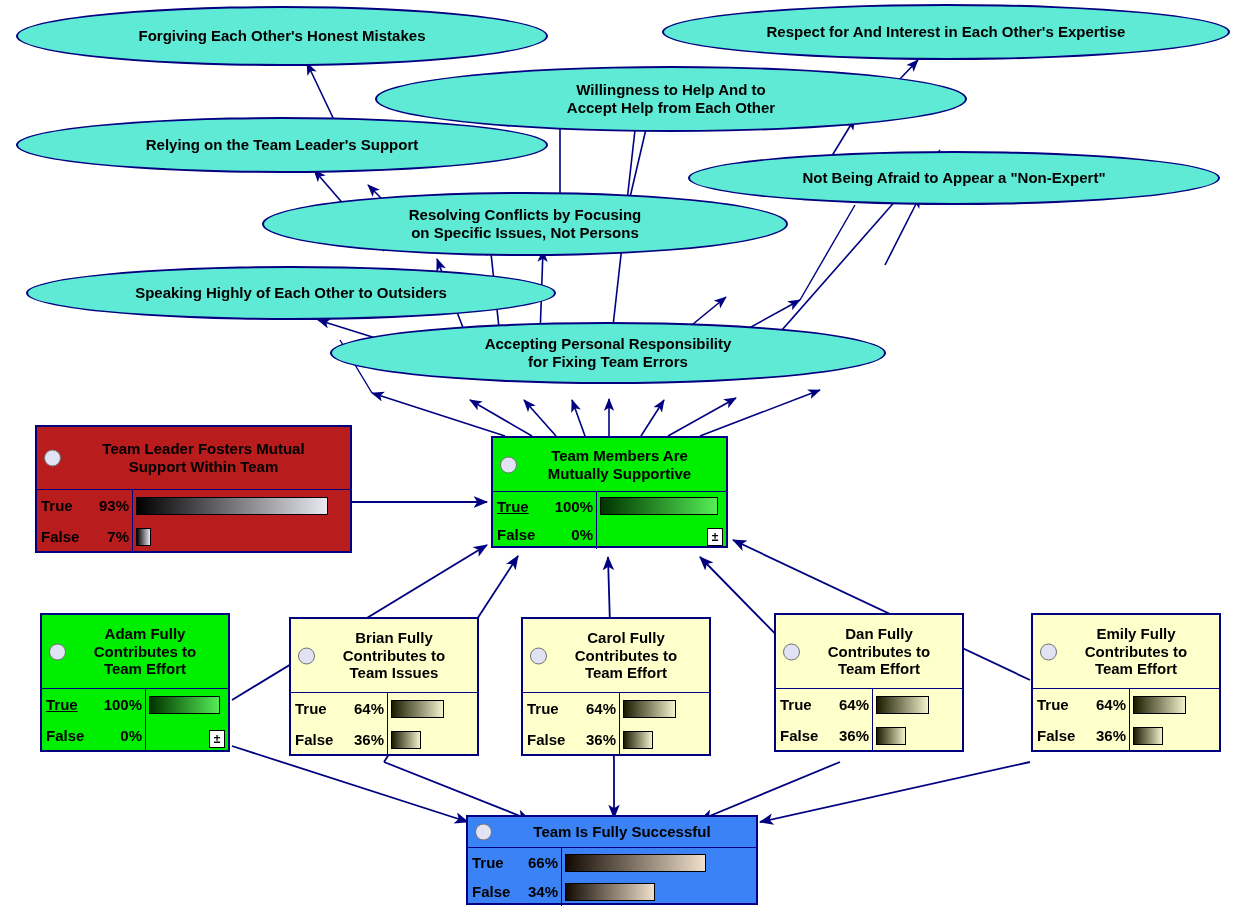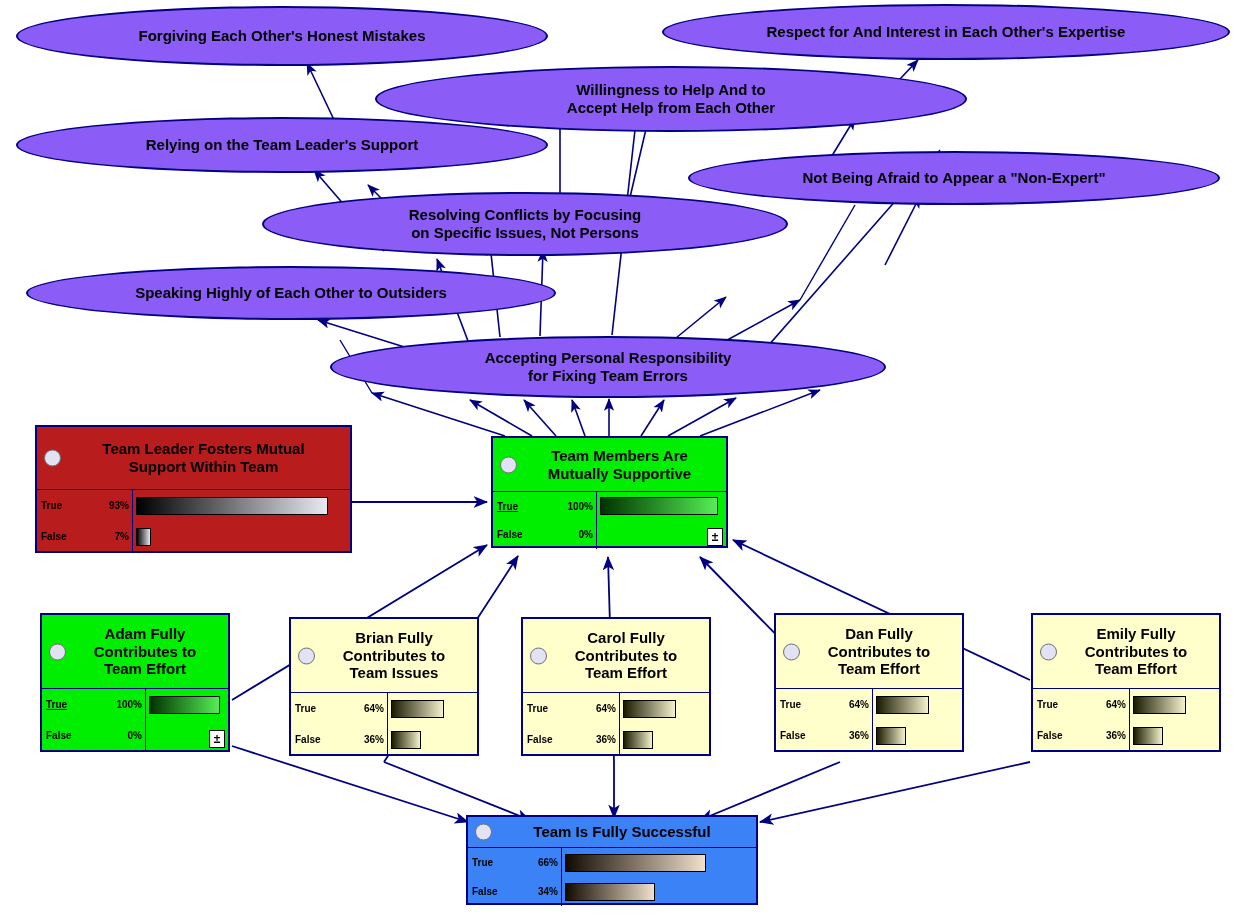--- a/index.html
+++ b/index.html
@@ -8,21 +8,21 @@
   #canvas{position:relative;width:1254px;height:915px;background:#ffffff;overflow:hidden;}
   svg.edges{position:absolute;left:0;top:0;width:1254px;height:915px;pointer-events:none;}
 
   
   .ellipse-node{
     position:absolute;
     display:flex;align-items:center;justify-content:center;
     text-align:center;
     border:2px solid #000080;
     border-radius:50%;
-    background:#8b5cf6;
+    background:#5eead4;
     box-sizing:border-box;
     color:#000000;
     font-weight:bold;
     font-size:15px;
     line-height:1.2;
     z-index:5;
   }
   .ellipse-node .etxt{padding:0 6px;white-space:pre-line;}
 
   
@@ -59,21 +59,21 @@
 
   .bars{display:flex;}
   .bar-labels{
     display:flex;flex-direction:column;
     border-right:1px solid #000080;
     box-sizing:border-box;
   }
   .bar-col{flex:1;display:flex;flex-direction:column;position:relative;}
   .lab-row{
     display:flex;align-items:center;justify-content:space-between;
-    font-weight:bold;font-size:10px;color:#000;
+    font-weight:bold;font-size:15px;color:#000;
     padding:1px 3px 1px 4px;
     white-space:nowrap;gap:4px;
     box-sizing:border-box;
   }
   .lab-row .st{}
   .lab-row .pc{text-align:right;}
   .lab-row.sel .st{text-decoration:underline;}
   .bar-row{display:flex;align-items:center;padding:2px 3px;box-sizing:border-box;}
   .bar{
     height:18px;border:1px solid #000000;box-sizing:border-box;
@@ -184,21 +184,21 @@
   <div class="ellipse-node" style="left:262px;top:192px;width:526px;height:64px;">
     <span class="etxt">Resolving Conflicts by Focusing
 on Specific Issues, Not Persons</span>
   </div>
 
   <div class="ellipse-node" style="left:26px;top:266px;width:530px;height:54px;">
     <span class="etxt">Speaking Highly of Each Other to Outsiders</span>
   </div>
 
 
-  <div class="ellipse-node" style="left:330px;top:336px;width:556px;height:62px;text-align:center;">
+  <div class="ellipse-node" style="left:330px;top:322px;width:556px;height:62px;text-align:center;">
     <span class="etxt">Accepting Personal Responsibility
 for Fixing Team Errors</span>
   </div>
 
   <div class="box-node lavender" style="left:35px;top:425px;width:317px;height:128px;">
     <div class="node-head" style="height:62px;">
       <span class="bullet"></span>
       <span style="white-space:pre-line;">Team Leader Fosters Mutual
 Support Within Team</span>
     </div>

